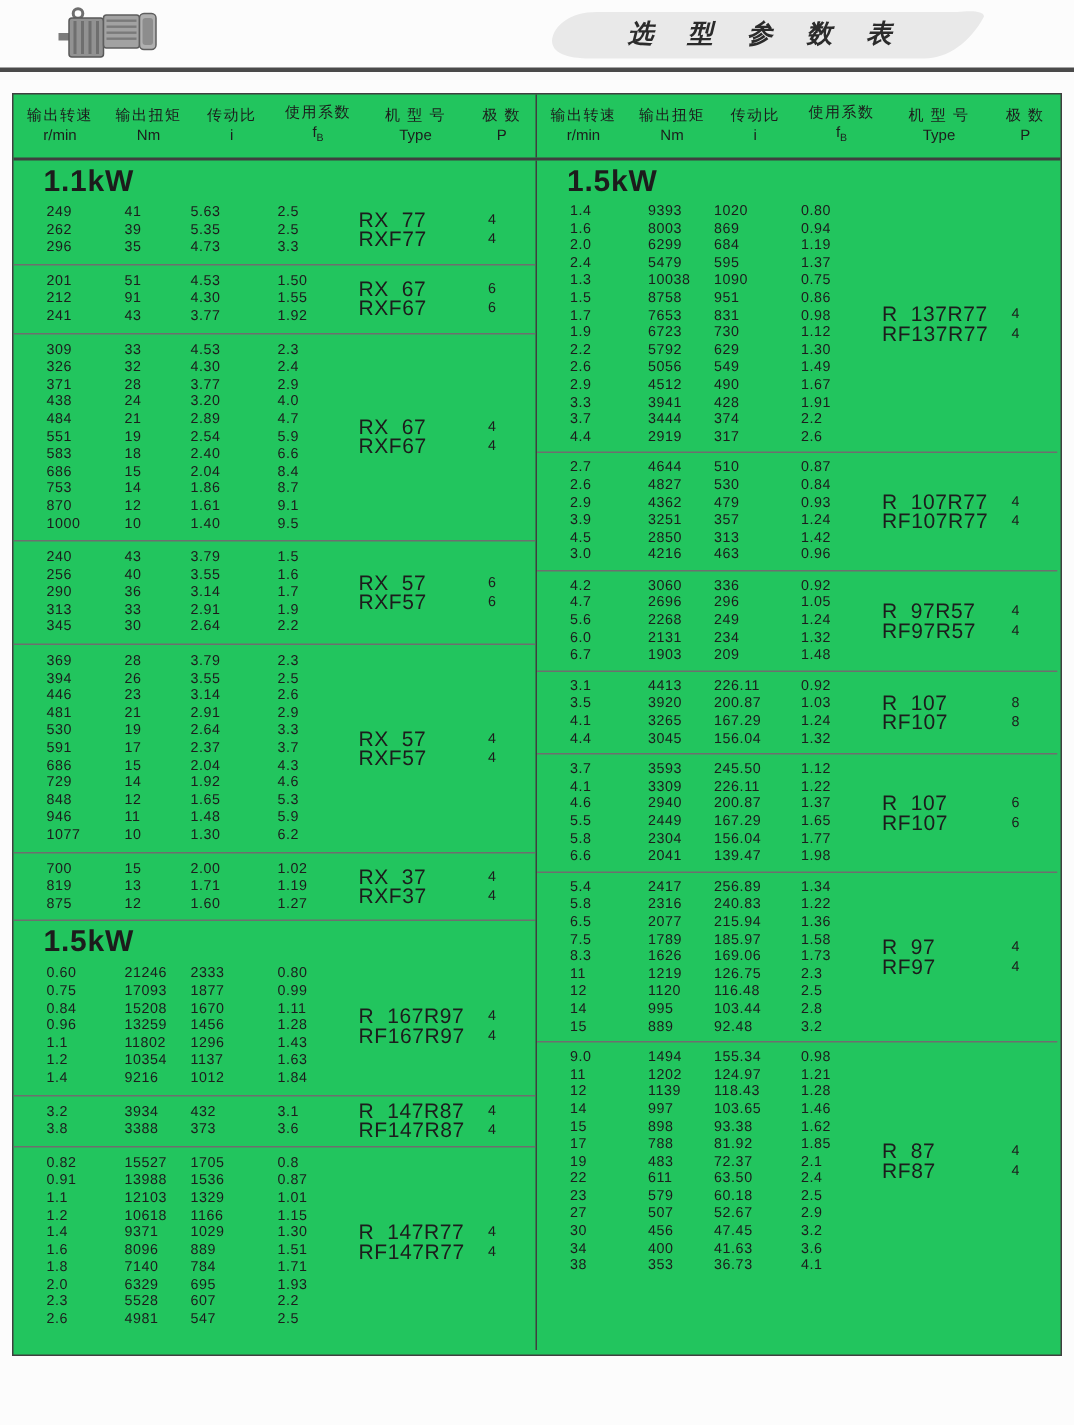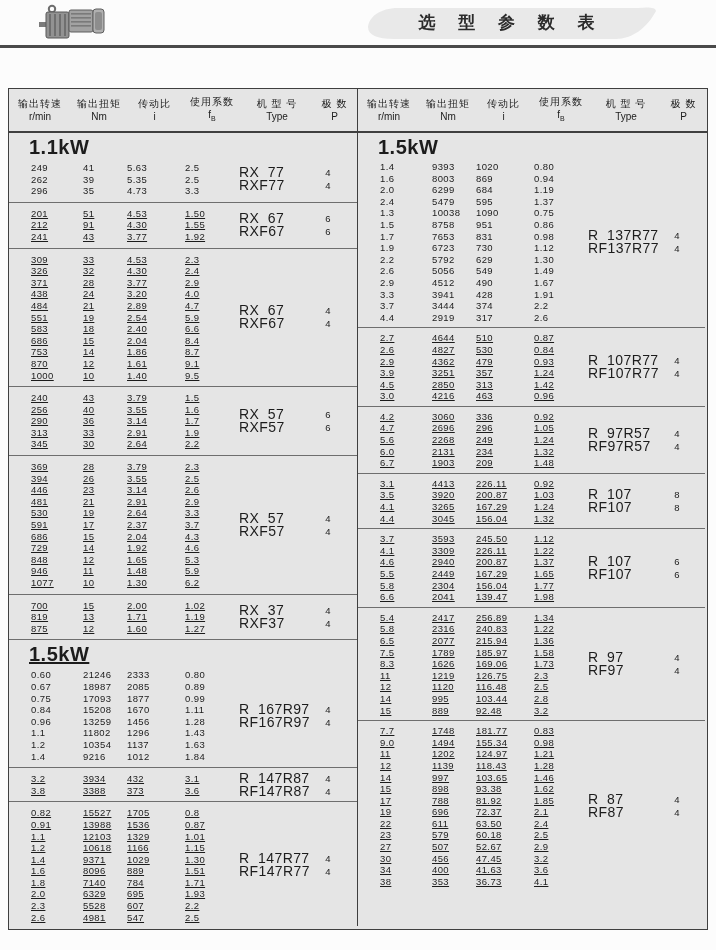--- a/index.html
+++ b/index.html
@@ -8,45 +8,45 @@
     font-family:"Liberation Sans", sans-serif;color:var(--text,#1c1c1c);
     -webkit-font-smoothing:antialiased;overflow:hidden;
   }
   .topbar{position:relative;height:45px;}
   .motor{position:absolute;left:38px;top:1px;}
   .banner{position:absolute;left:366px;top:5px;width:292px;height:38px;}
   .banner svg{position:absolute;left:0;top:0;}
   .banner .txt{
     position:absolute;left:0;top:0;width:272px;height:34px;
     display:flex;align-items:center;justify-content:center;
-    font-weight:bold;font-size:17px;letter-spacing:9px;
+    font-style:italic;font-weight:bold;font-size:17px;letter-spacing:9px;
     padding-left:9px;color:#2b2b2b;
   }
   .rule{height:3px;background:var(--rule,#4a4a4a);margin:0;}
   .ptable{
-    margin:40px 8px 0 8px;height:842px;box-sizing:border-box;
-    border:1.5px solid var(--border,#3f3f3f);background:#e5e5e5;
+    margin:14px 8px 0 8px;height:842px;box-sizing:border-box;
+    border:1.5px solid var(--border,#3f3f3f);background:#22c55e;
   }
   .thead{display:flex;height:44px;border-bottom:2.5px solid var(--border,#3f3f3f);box-sizing:border-box;}
   .thead .hhalf{
     width:348px;display:grid;grid-template-columns:62px 56px 55px 60px 70px 45px;
     align-items:center;box-sizing:border-box;
   }
   .thead .hhalf + .hhalf{border-left:1.5px solid var(--border,#3f3f3f);}
   .hcell{text-align:center;font-size:10px;line-height:13px;white-space:nowrap;}
   .hcell .cn{letter-spacing:1px;}
   .hcell sub{font-size:7px;}
   .tbody{display:flex;height:793px;}
   .tcol{width:348px;box-sizing:border-box;overflow:hidden;}
   .tcol.right{border-left:1.5px solid var(--border,#3f3f3f);}
   .sec-title{font-weight:bold;font-size:20px;line-height:16px;padding:6px 0 2px 20px;letter-spacing:0.5px;}
   .group{position:relative;}
   .tcol.left .group{padding:5px 0;}
   .tcol.right .group{padding:4px 0;}
-  .sep{border-top:1px solid var(--separator,#6e6e6e);text-decoration:underline;}
+  .sep{border-top:1px solid var(--separator,#6e6e6e);}
   .row{
     display:grid;grid-template-columns:52px 44px 58px 56px;
     padding-left:22px;font-size:9.5px;line-height:11.6px;letter-spacing:0.4px;
   }
   .row span{text-align:left;}
   .models{
     position:absolute;left:230px;top:50%;transform:translateY(-50%);
     font-size:14px;line-height:13px;white-space:pre;letter-spacing:0.4px;
   }
   .poles{
@@ -401,26 +401,20 @@
         </div>
         <div class="sec-title sep">1.5kW</div>
         <div class="group">
           <div class="row">
             <span>0.60</span>
             <span>21246</span>
             <span>2333</span>
             <span>0.80</span>
           </div>
           <div class="row">
-            <span>0.67</span>
-            <span>18987</span>
-            <span>2085</span>
-            <span>0.89</span>
-          </div>
-          <div class="row">
             <span>0.75</span>
             <span>17093</span>
             <span>1877</span>
             <span>0.99</span>
           </div>
           <div class="row">
             <span>0.84</span>
             <span>15208</span>
             <span>1670</span>
             <span>1.11</span>
@@ -845,26 +839,20 @@
             <span>3.2</span>
           </div>
           <div class="models"><div>R  97</div><div>RF97</div></div>
           <div class="poles">
             <div>4</div>
             <div>4</div>
           </div>
         </div>
         <div class="group sep">
           <div class="row">
-            <span>7.7</span>
-            <span>1748</span>
-            <span>181.77</span>
-            <span>0.83</span>
-          </div>
-          <div class="row">
             <span>9.0</span>
             <span>1494</span>
             <span>155.34</span>
             <span>0.98</span>
           </div>
           <div class="row">
             <span>11</span>
             <span>1202</span>
             <span>124.97</span>
             <span>1.21</span>
@@ -888,21 +876,21 @@
             <span>1.62</span>
           </div>
           <div class="row">
             <span>17</span>
             <span>788</span>
             <span>81.92</span>
             <span>1.85</span>
           </div>
           <div class="row">
             <span>19</span>
-            <span>696</span>
+            <span>483</span>
             <span>72.37</span>
             <span>2.1</span>
           </div>
           <div class="row">
             <span>22</span>
             <span>611</span>
             <span>63.50</span>
             <span>2.4</span>
           </div>
           <div class="row">

